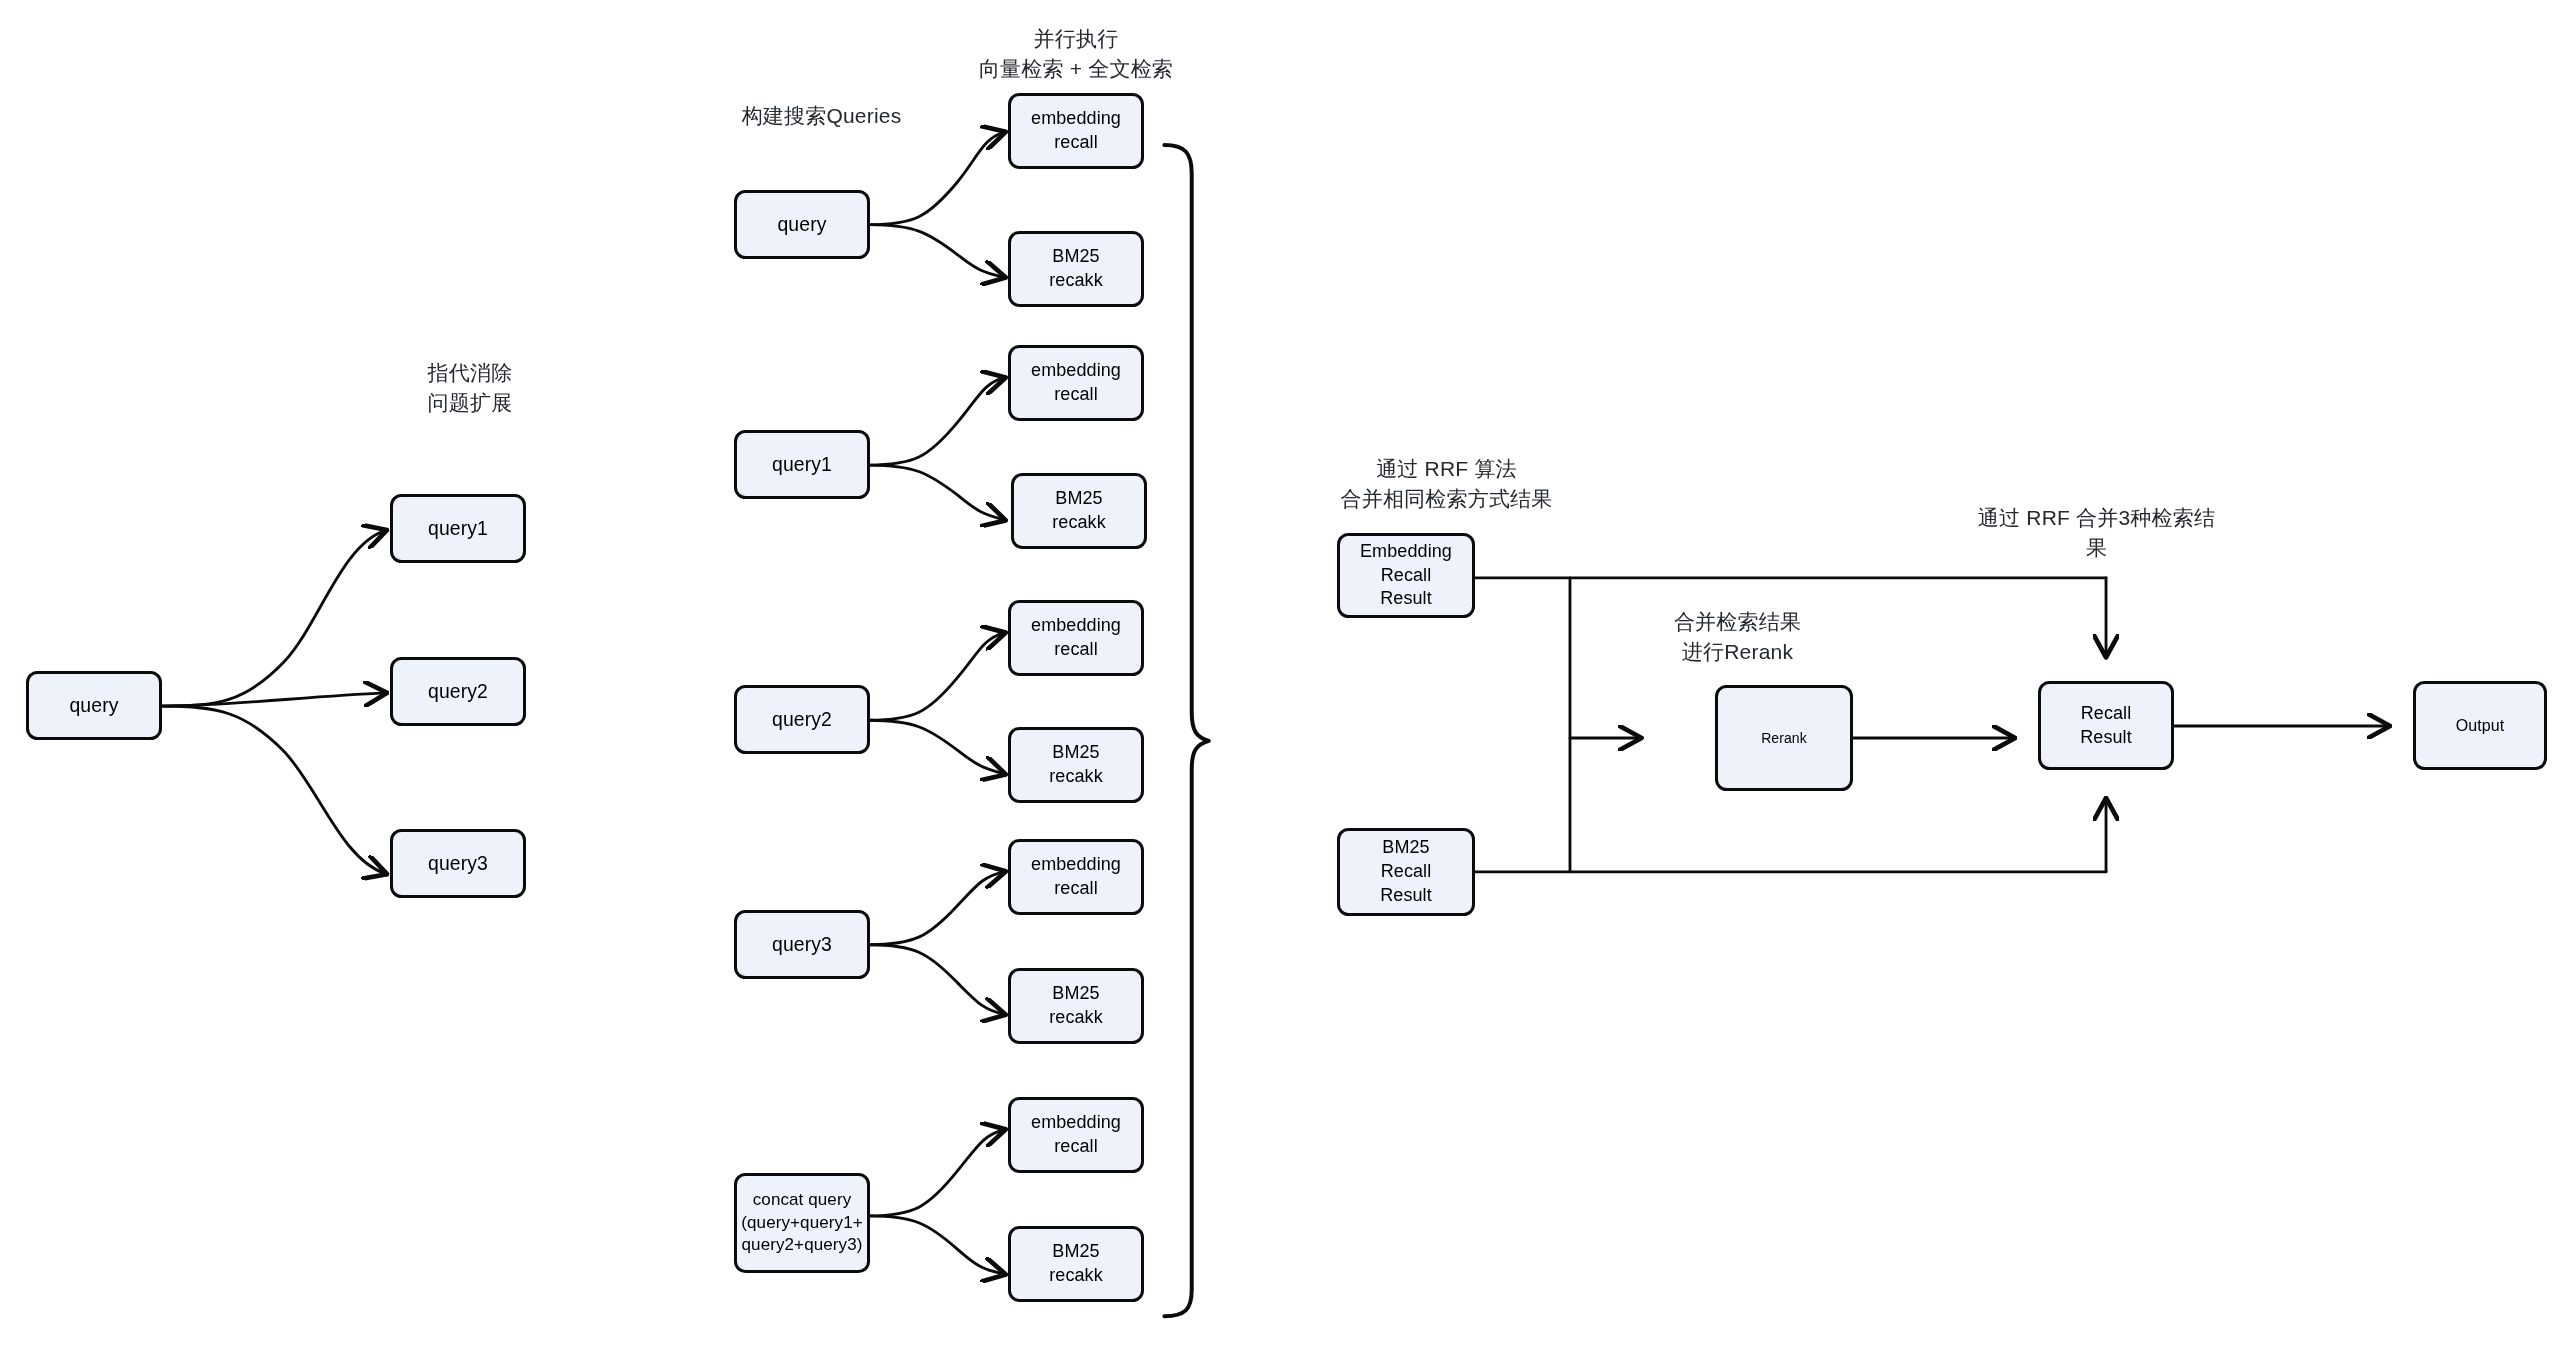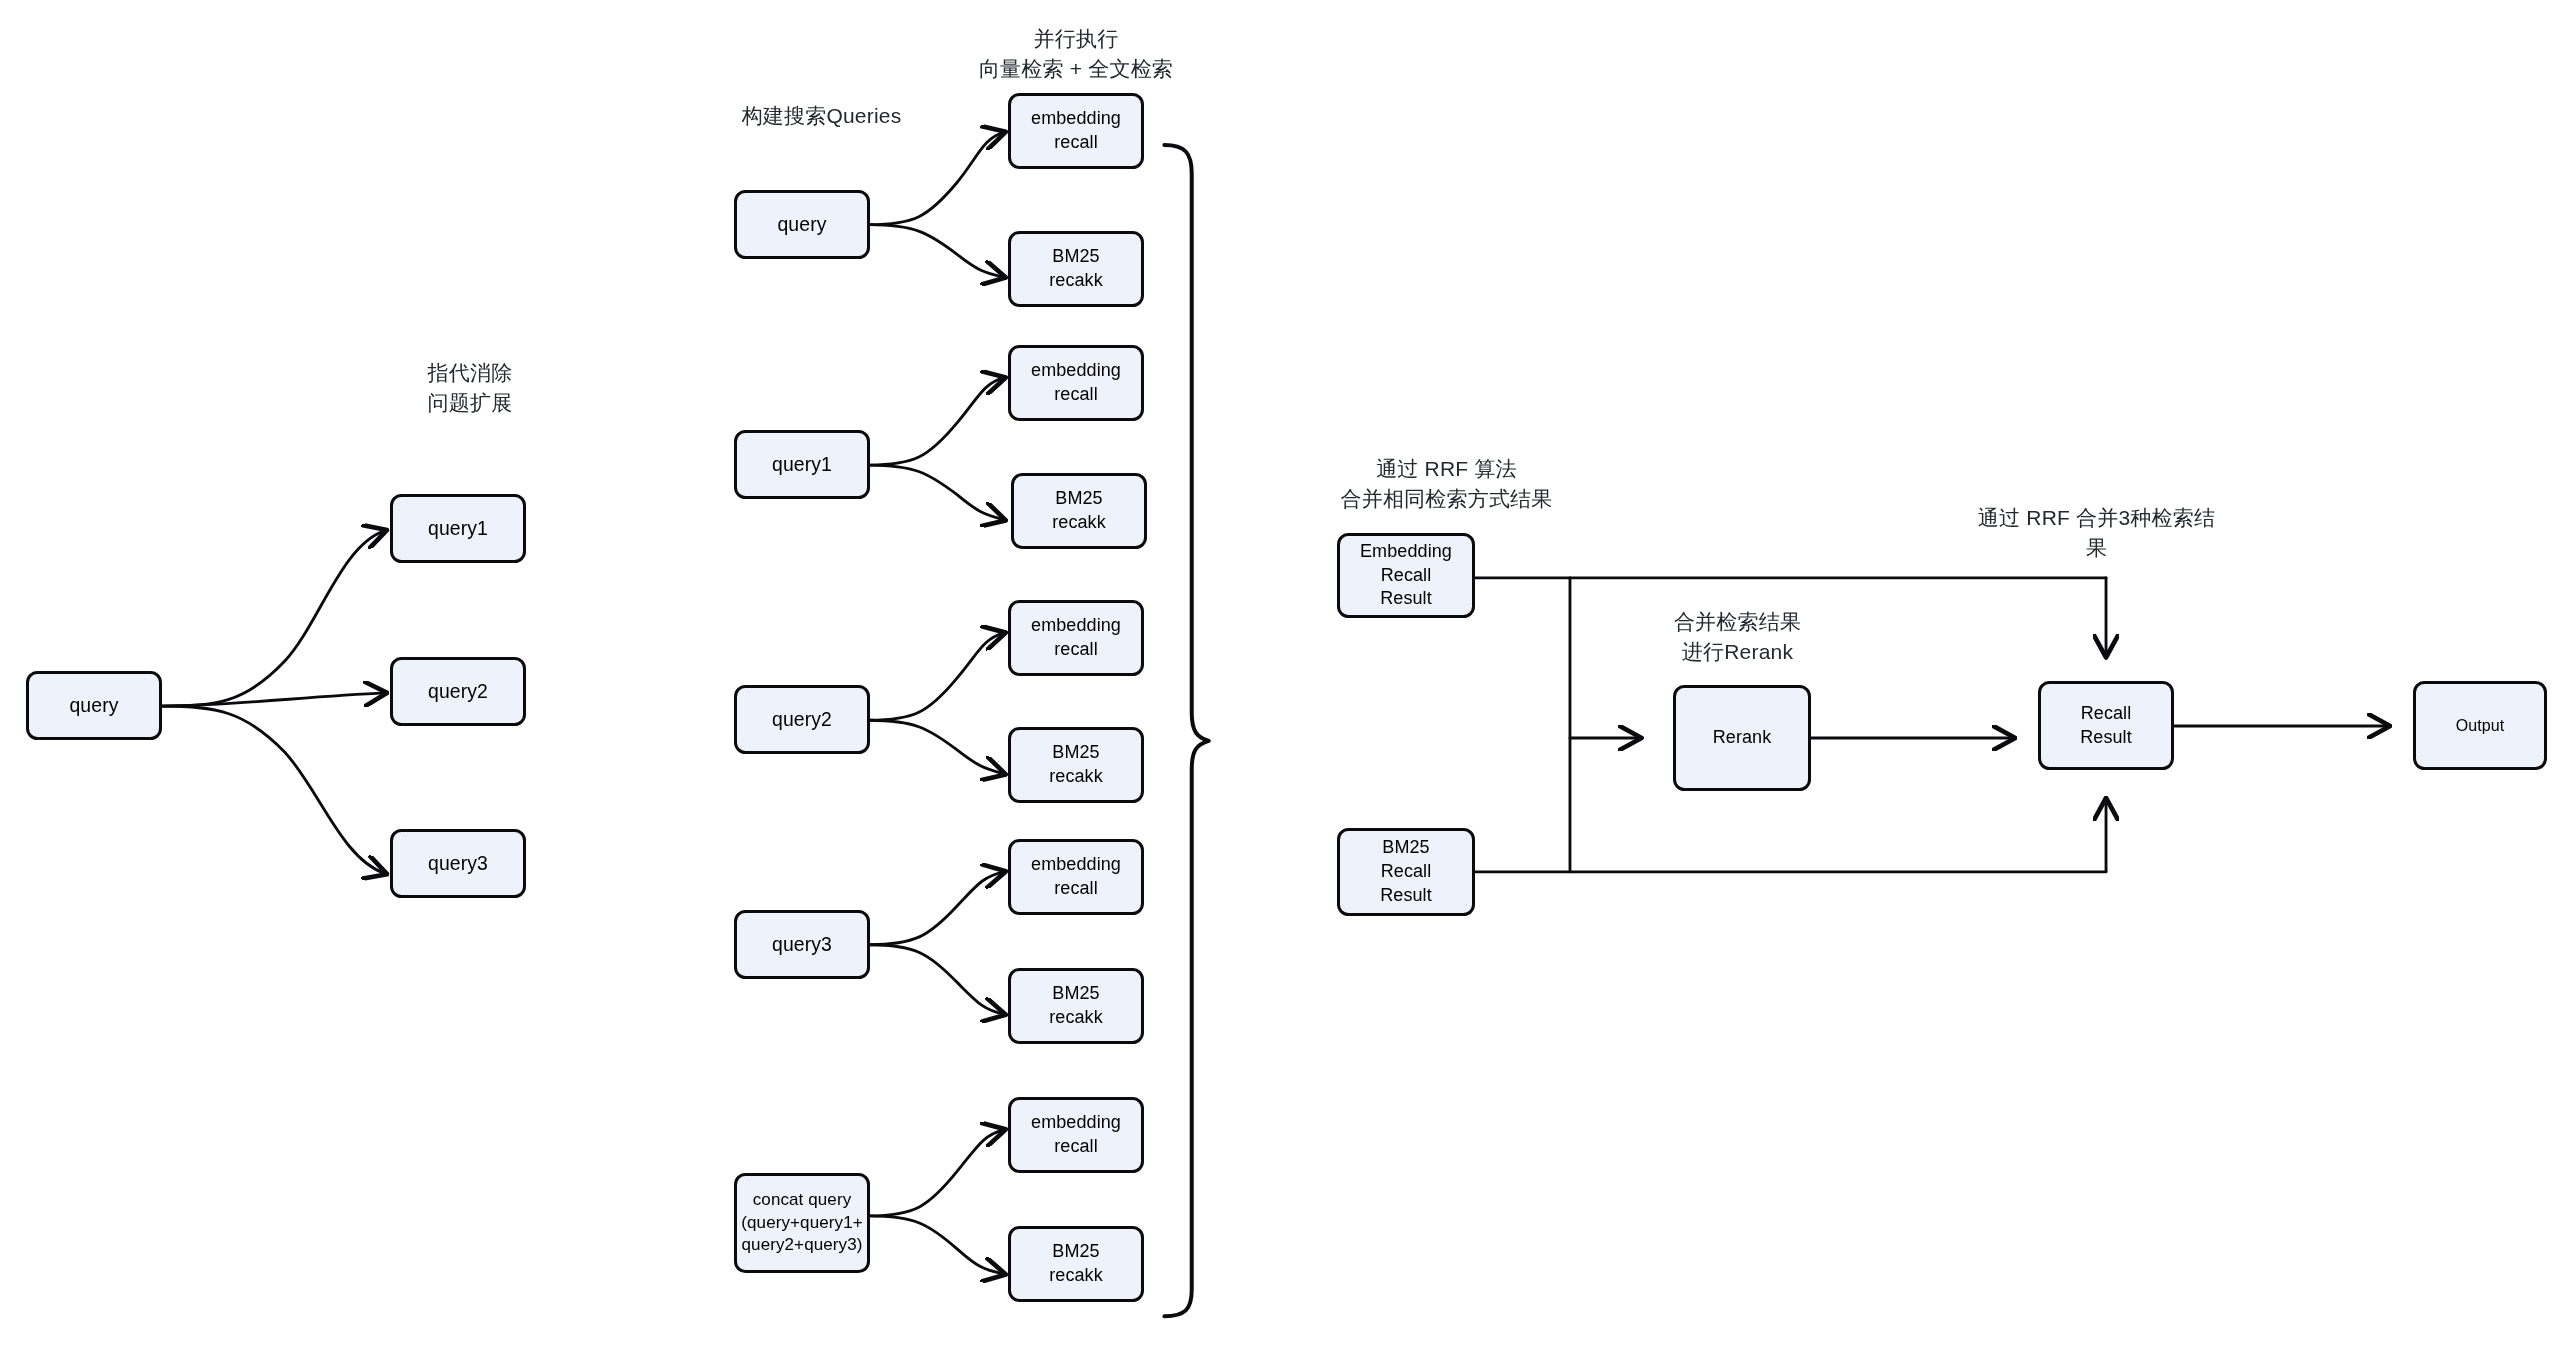--- a/index.html
+++ b/index.html
@@ -147,19 +147,19 @@
 recall</div>
   <div class="node" style="left:1008px; top:1226px; width:136px; height:76px; font-size:18px;">BM25
 recakk</div>
 
   <div class="node" style="left:1337px; top:533px; width:138px; height:85px; font-size:18px;">Embedding
 Recall
 Result</div>
   <div class="node" style="left:1337px; top:828px; width:138px; height:88px; font-size:18px;">BM25
 Recall
 Result</div>
-  <div class="node" style="left:1673px; top:685px; width:138px; height:106px; font-size:18px;">Rerank</div>
+  <div class="node" style="left:1715px; top:685px; width:138px; height:106px; font-size:14px;">Rerank</div>
   <div class="node" style="left:2038px; top:681px; width:136px; height:89px; font-size:18px;">Recall
 Result</div>
   <div class="node" style="left:2413px; top:681px; width:134px; height:89px; font-size:16px;">Output</div>
 
 </div>
 
 
 </body></html>

